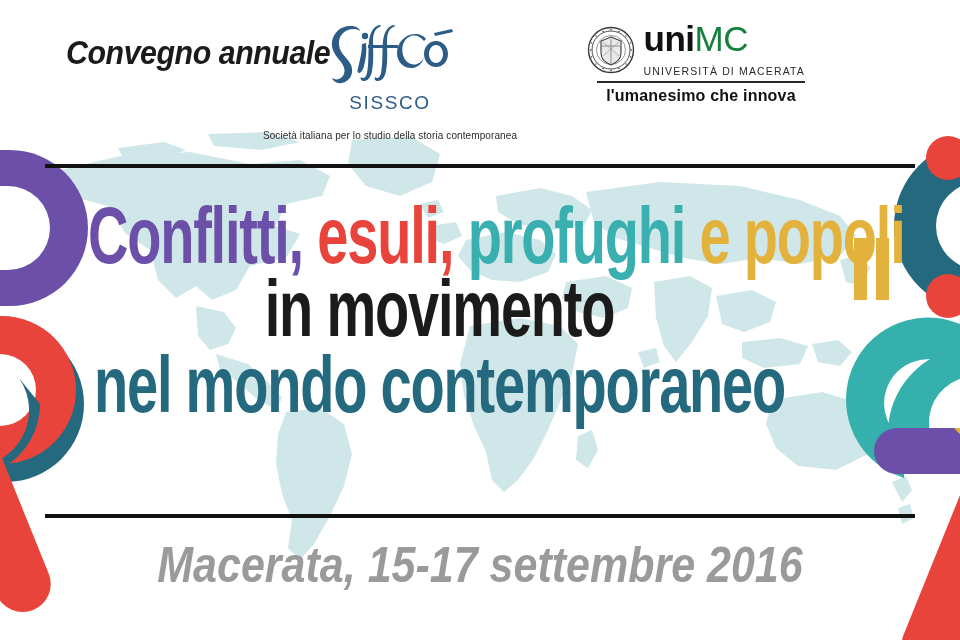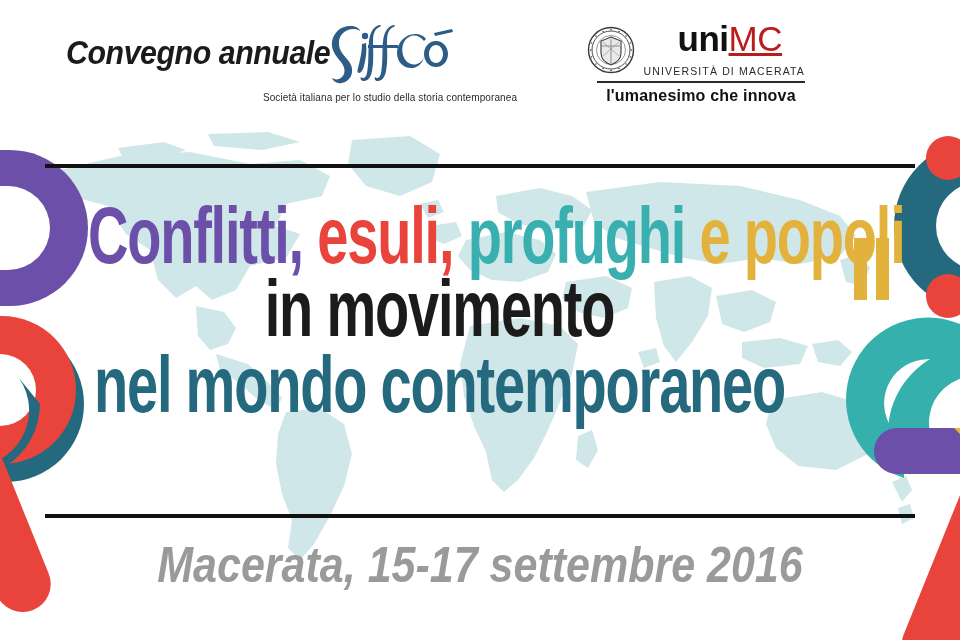--- a/index.html
+++ b/index.html
@@ -83,21 +83,21 @@
   .sissco-mark svg { display: block; }
   .sissco-name {
     margin-top: 2px;
     font-family: "Liberation Sans", sans-serif;
     font-weight: 400;
     font-size: 19px;
     letter-spacing: 1.6px;
     color: #2d5c86;
   }
   .sissco-tagline {
-    margin-top: 2px;
+    margin-top: 16px;
     font-family: "Liberation Sans", sans-serif;
     font-weight: 400;
     font-size: 10px;
     letter-spacing: 0.1px;
     color: #2b2b2b;
     white-space: nowrap;
   }
 
   .unimc {
     position: absolute;
@@ -115,22 +115,22 @@
   .unimc-seal svg { display: block; }
   .unimc-words { flex: 0 0 auto; text-align: left; }
   .unimc-word {
     font-family: "Liberation Sans", sans-serif;
     font-size: 35px;
     line-height: 0.92;
     letter-spacing: -0.5px;
     color: #111111;
     white-space: nowrap;
   }
-  .unimc-word .uni { font-weight: 700; margin-left: 34px; }
-  .unimc-word .mc  { font-weight: 400; color: #b91c1c; text-decoration: underline; }
+  .unimc-word .uni { font-weight: 700; }
+  .unimc-word .mc  { font-weight: 400; color: #15803d; }
   .unimc-sub {
     font-family: "Liberation Sans", sans-serif;
     font-size: 10.5px;
     letter-spacing: 1.15px;
     color: #2a2a2a;
     white-space: nowrap;
     margin-top: 10px;
   }
   .unimc-divider {
     margin: 5px 0 4px 0;
@@ -345,20 +345,21 @@
             <path d="M70 4 C65 5 63 11 63 18 C63 28 64 38 62 48 C61 54 58 58 54 58 C51 58 50 56 51 54 C53 56 56 55 57 50 C59 40 58 29 59 18 C60 9 64 2 71 2 Z"></path>
             <path d="M58 22 L74 22 L74 25 L58 25 Z"></path>
 
             <path d="M100 18 C96 13 90 11 85 14 C79 17 77 25 79 32 C81 39 87 43 93 41 C97 39.5 99 37 100 34 C99 39 95 44 89 45 C80 46 73 39 73 30 C73 20 81 11 91 11 C96 11 100 13 102 16 Z"></path>
 
             <path d="M112 18 C119 18 124 24 124 31 C124 38 119 44 112 44 C105 44 100 38 100 31 C100 24 105 18 112 18 Z M112 22 C108 22 105 26 105 31 C105 36 108 40 112 40 C116 40 119 36 119 31 C119 26 116 22 112 22 Z"></path>
             <path d="M110 10 L128 6 L129 9 L111 13 Z"></path>
           </g>
         </svg>
       </div>
+      <div class="sissco-name">SISSCO</div>
       <div class="sissco-tagline">Società italiana per lo studio della storia contemporanea</div>
     </div>
 
     <div class="unimc">
       <div class="unimc-top">
         <div class="unimc-seal">
           <svg width="48" height="48" viewBox="0 0 48 48" xmlns="http://www.w3.org/2000/svg" aria-hidden="true">
             <circle cx="24" cy="24" r="22.5" fill="none" stroke="#3a3a3a" stroke-width="1.4"></circle>
             <circle cx="24" cy="24" r="19" fill="none" stroke="#3a3a3a" stroke-width="0.9"></circle>
             <circle cx="24" cy="24" r="14.5" fill="none" stroke="#6a6a6a" stroke-width="0.7"></circle>

